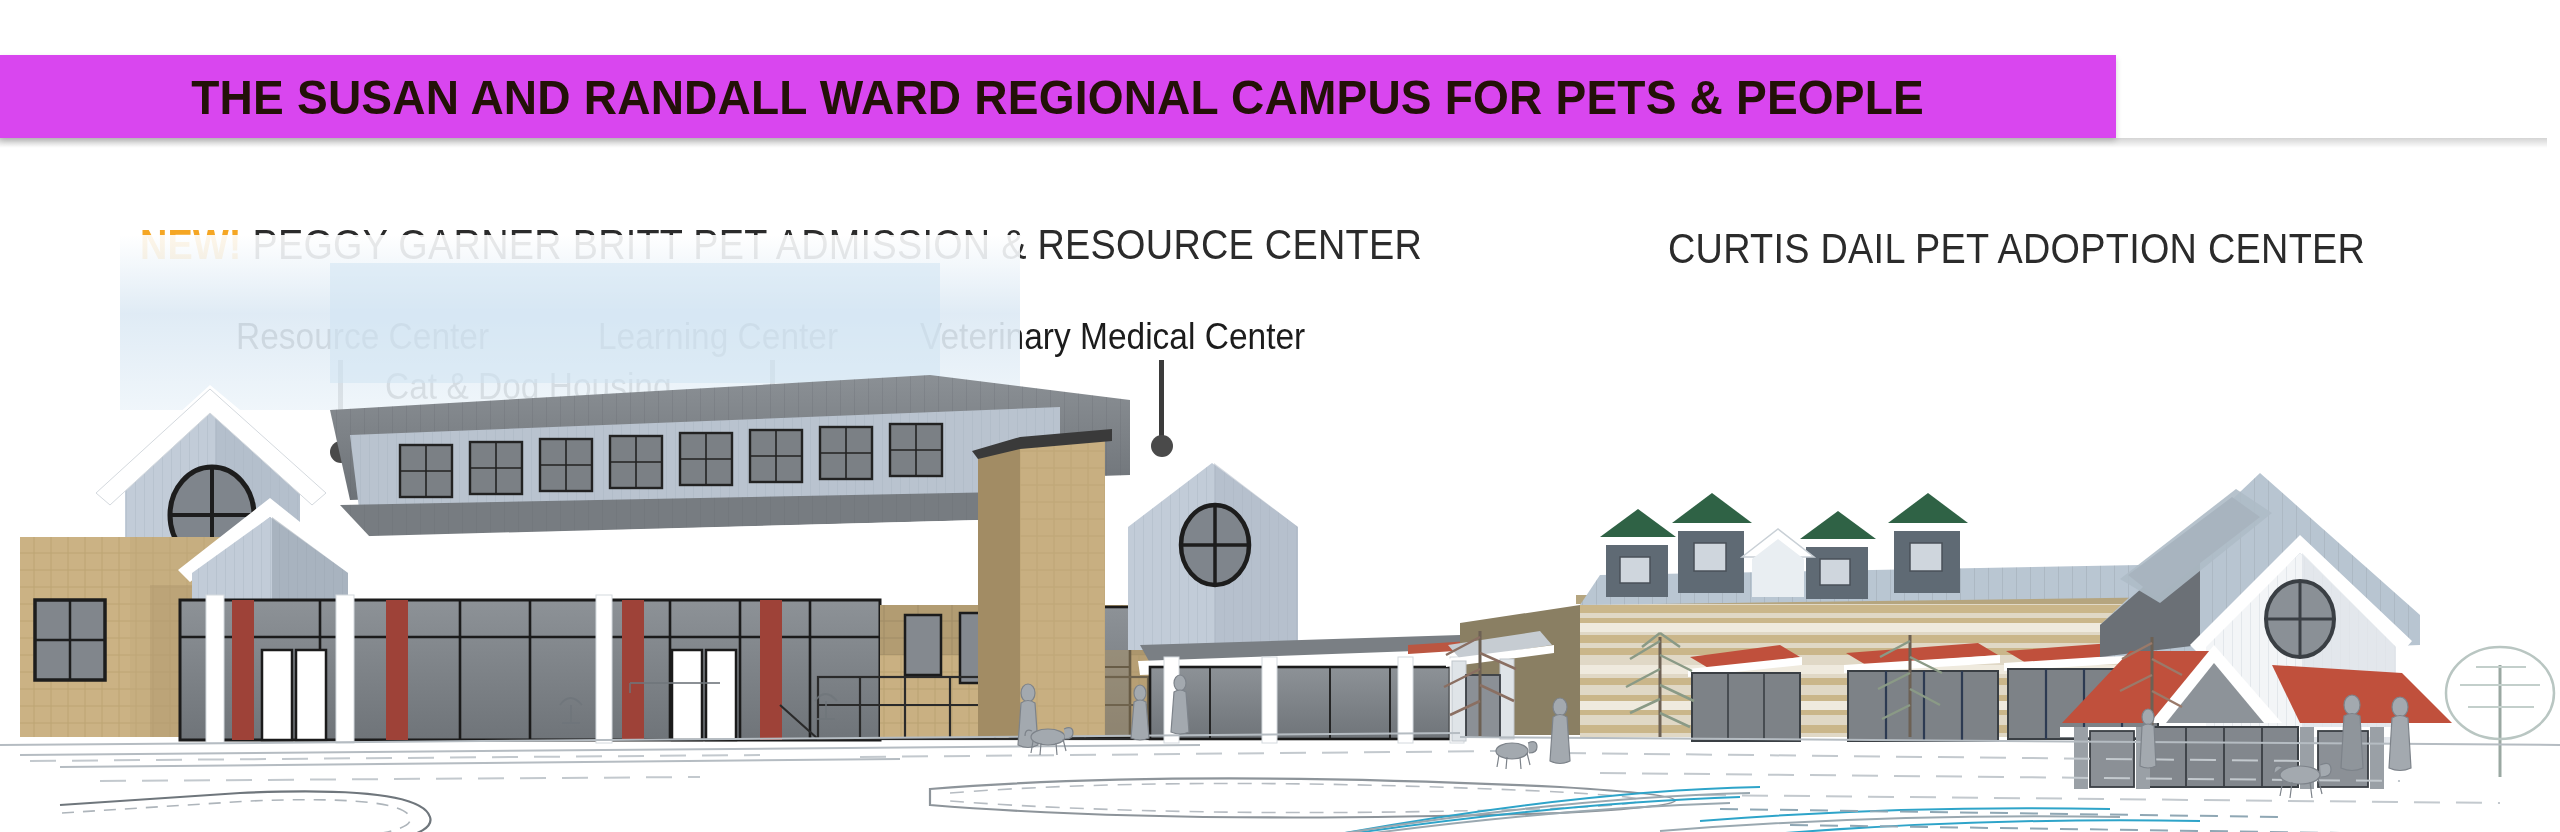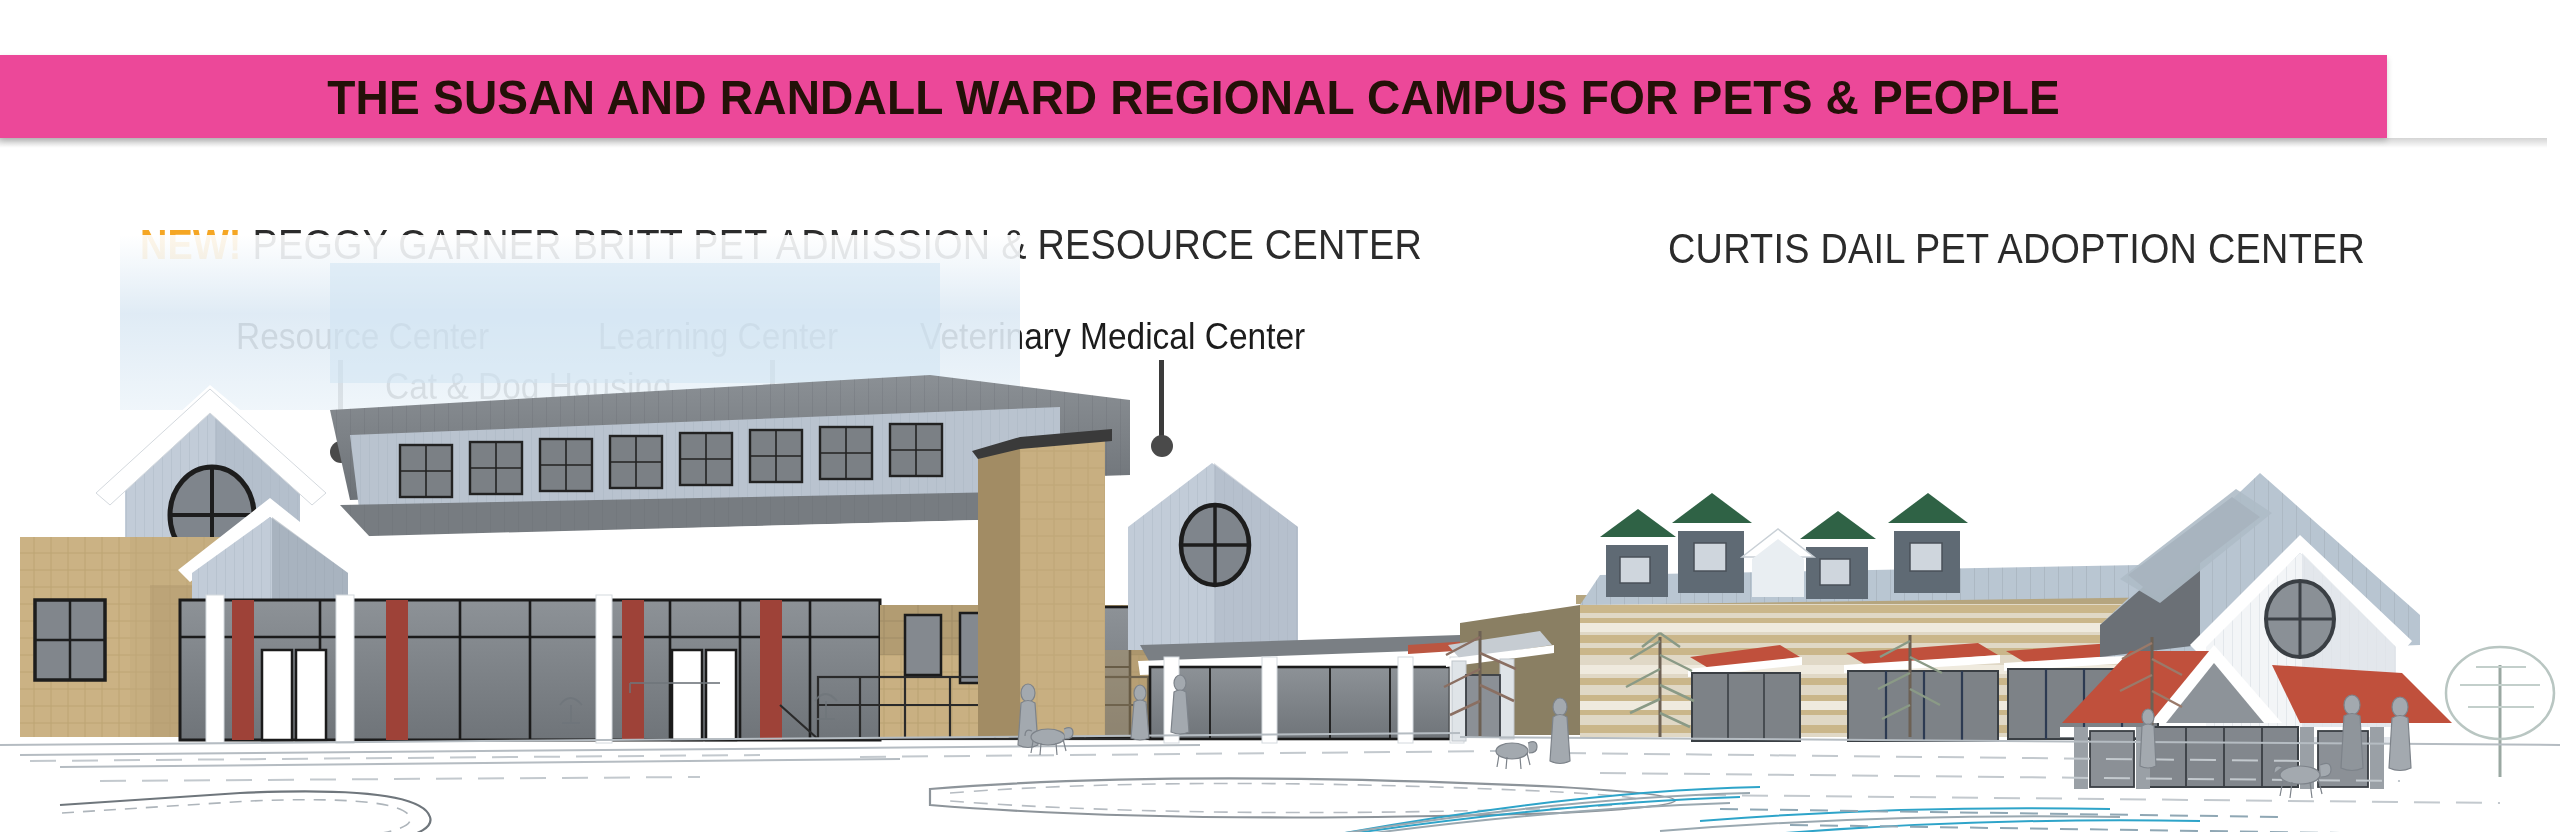--- a/index.html
+++ b/index.html
@@ -6,22 +6,22 @@
   html,body{margin:0;padding:0;background:#ffffff;}
   body{
     width:2560px;height:832px;overflow:hidden;
     font-family:"Liberation Sans", sans-serif;
     -webkit-font-smoothing:antialiased;
   }
   #page{position:relative;width:2560px;height:832px;background:#ffffff;}
 
   
   .banner{
-    position:absolute;left:0;top:55px;width:2387px;height:83px;
-    background:#ec4899;
+    position:absolute;left:0;top:55px;width:2116px;height:83px;
+    background:#d946ef;
     display:flex;align-items:center;justify-content:center;
     box-shadow:0 3px 6px rgba(0,0,0,.18);
   }
   .banner-title{
     font-family:"Liberation Sans", sans-serif;
     font-weight:bold;
     font-size:49px;
     letter-spacing:.2px;
     color:#231108;
     white-space:nowrap;

